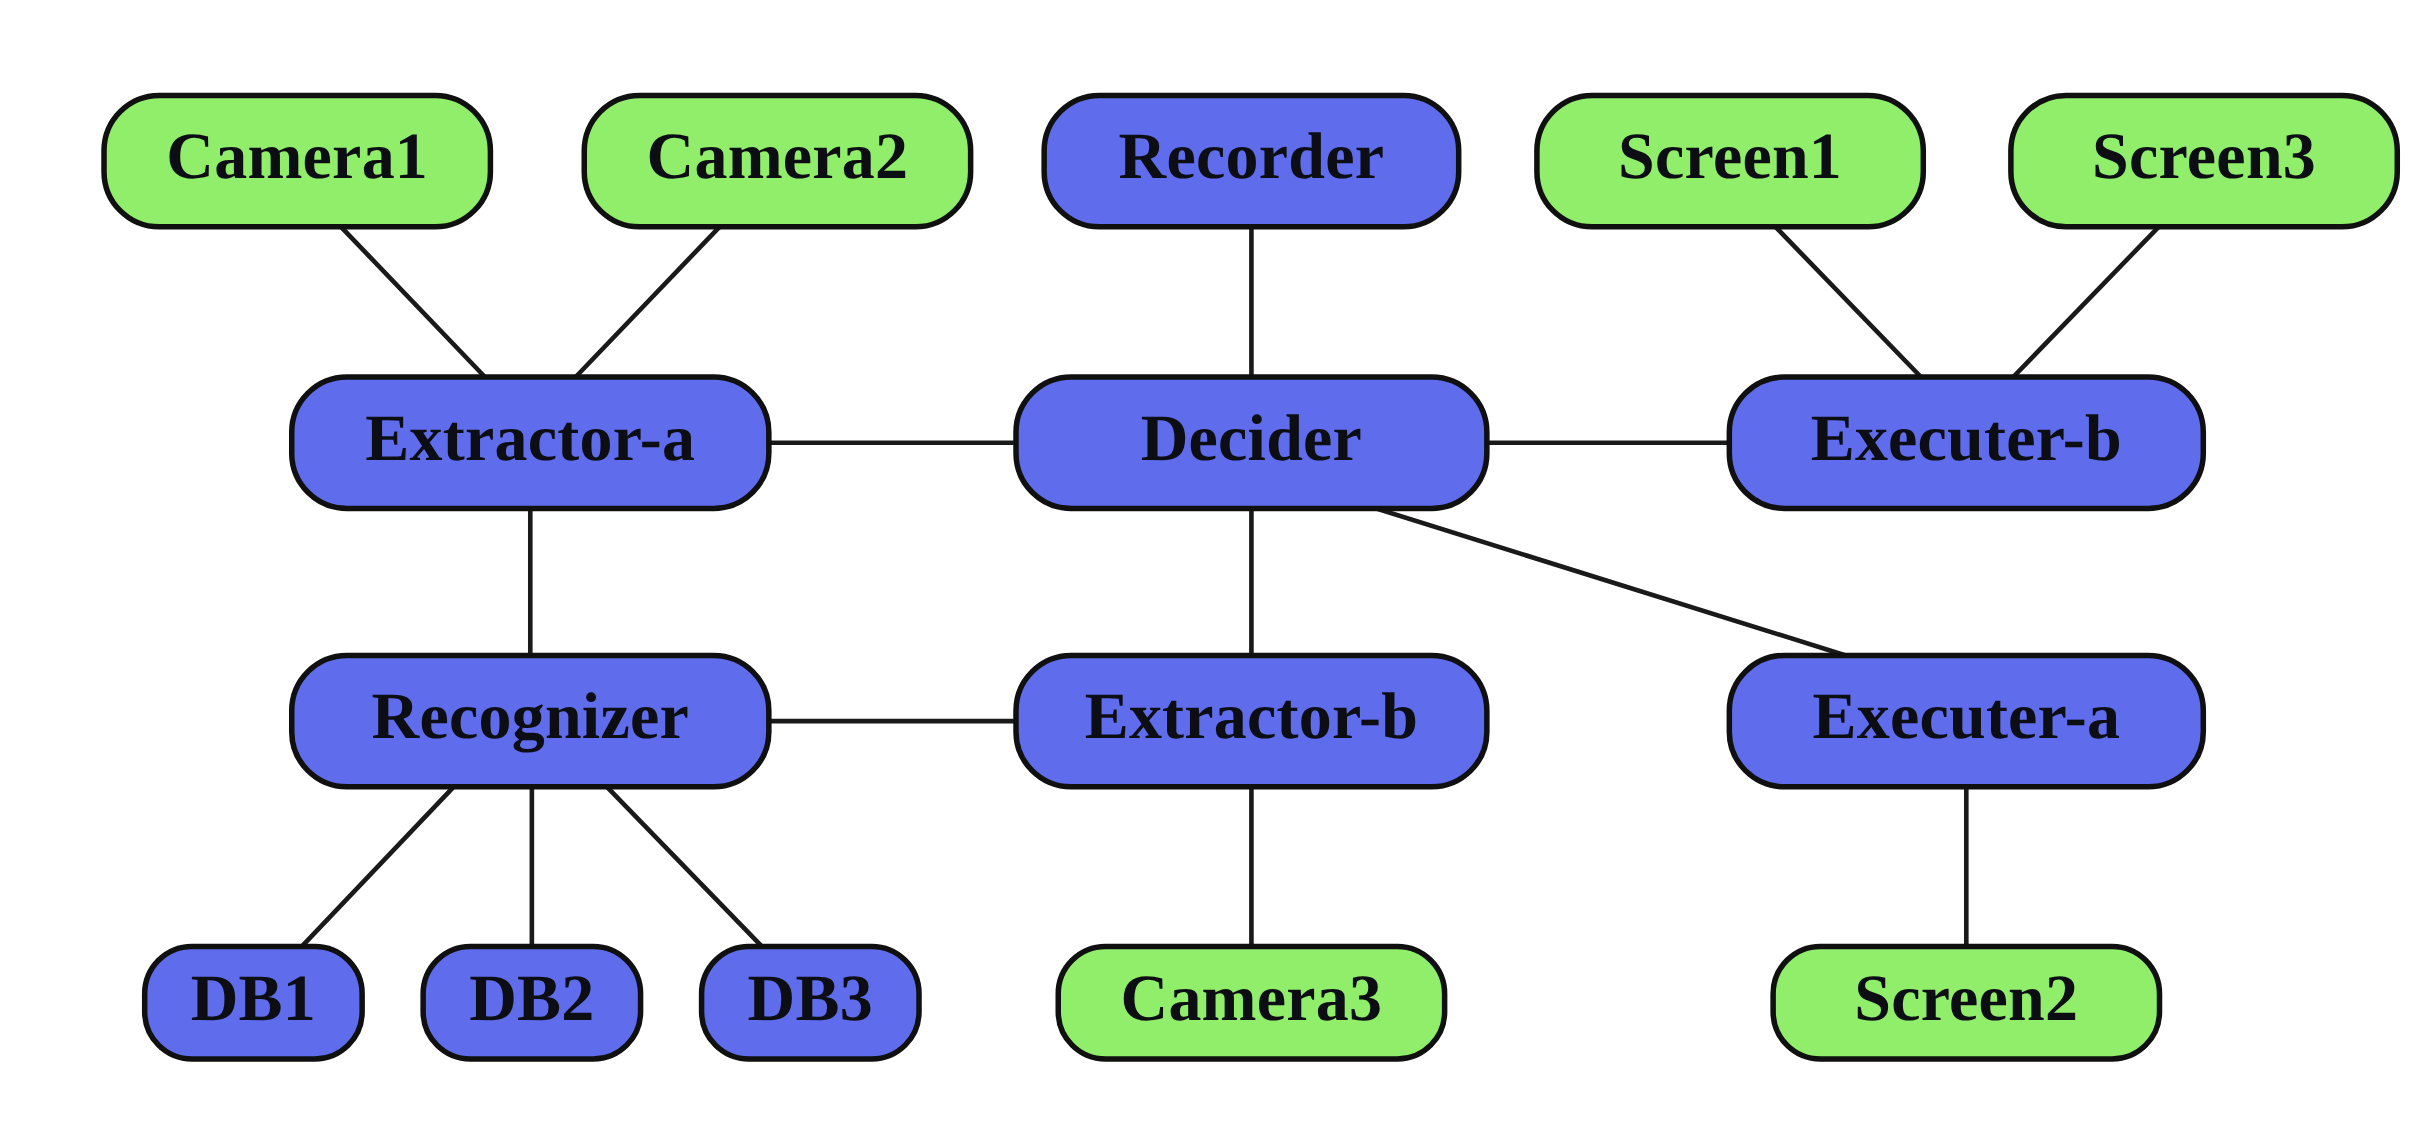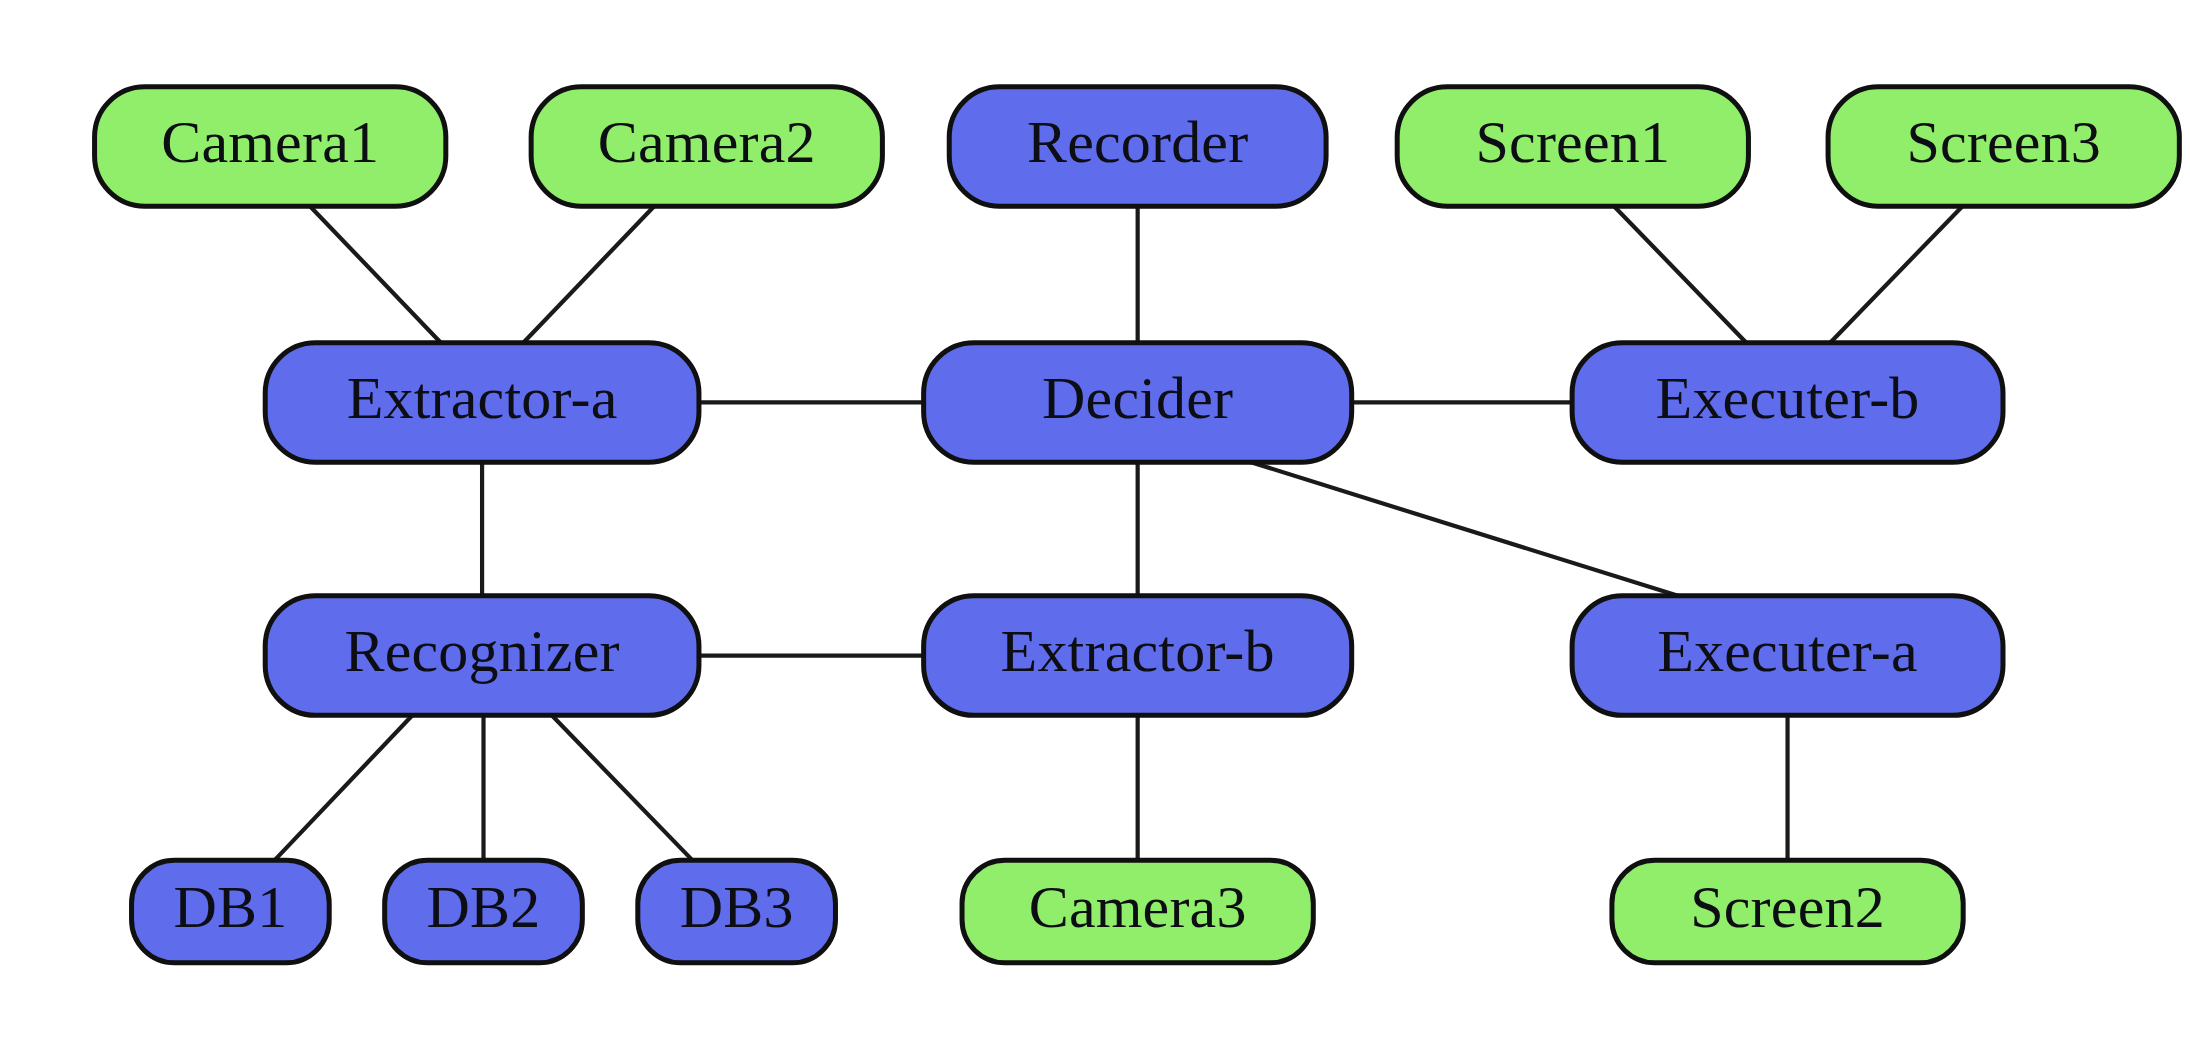--- a/index.html
+++ b/index.html
@@ -10,20 +10,21 @@
   }
   body {
     font-family: "Liberation Serif", "DejaVu Serif", serif;
   }
   #canvas {
     position: relative;
     width: 2190px;
     height: 1044px;
     background: #ffffff;
     overflow: hidden;
+    font-weight: bold;
   }
   #graph-svg {
     position: absolute;
     top: 0;
     left: 0;
     width: 2190px;
     height: 1044px;
     display: block;
   }
   .edge-line {

